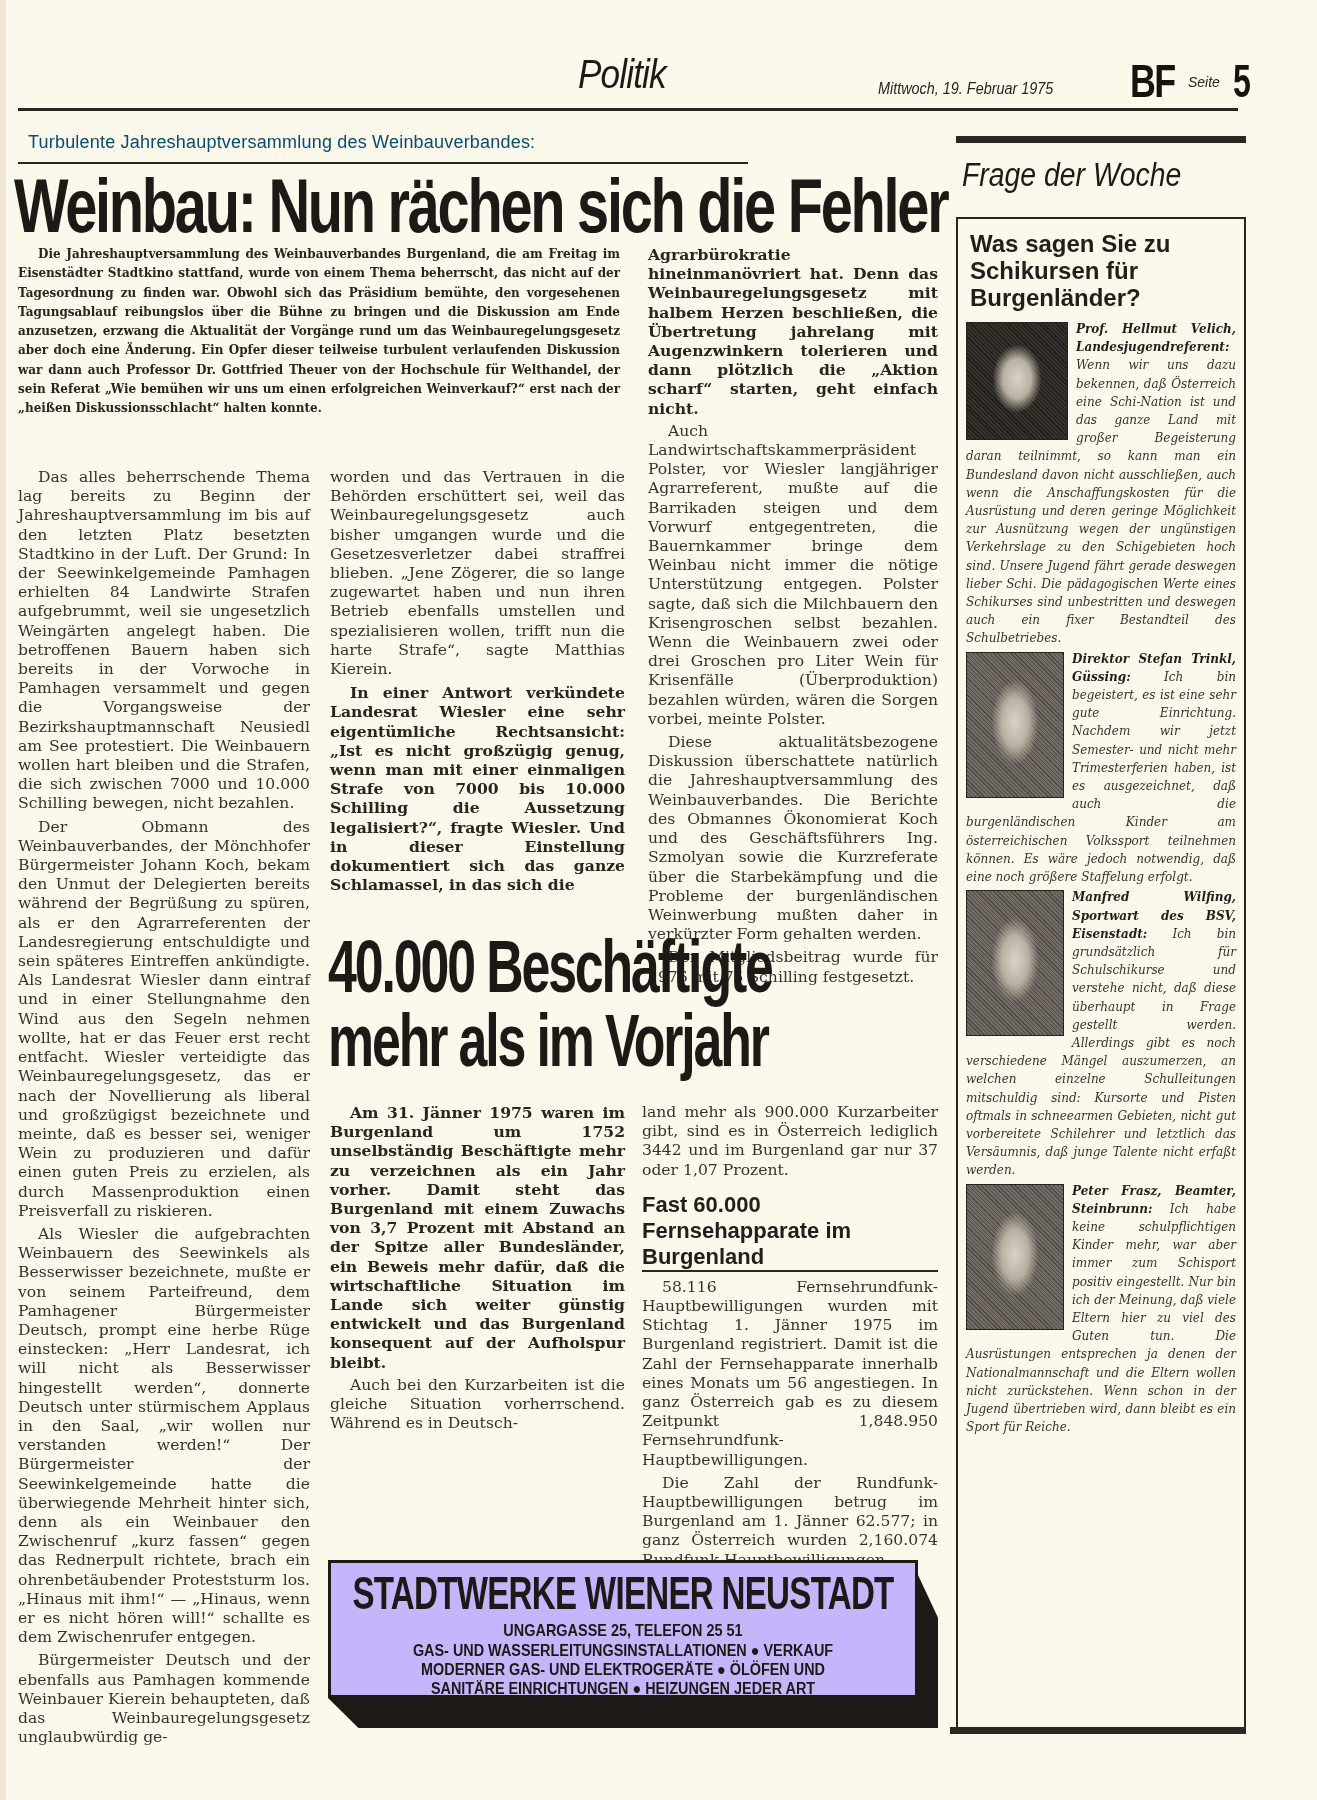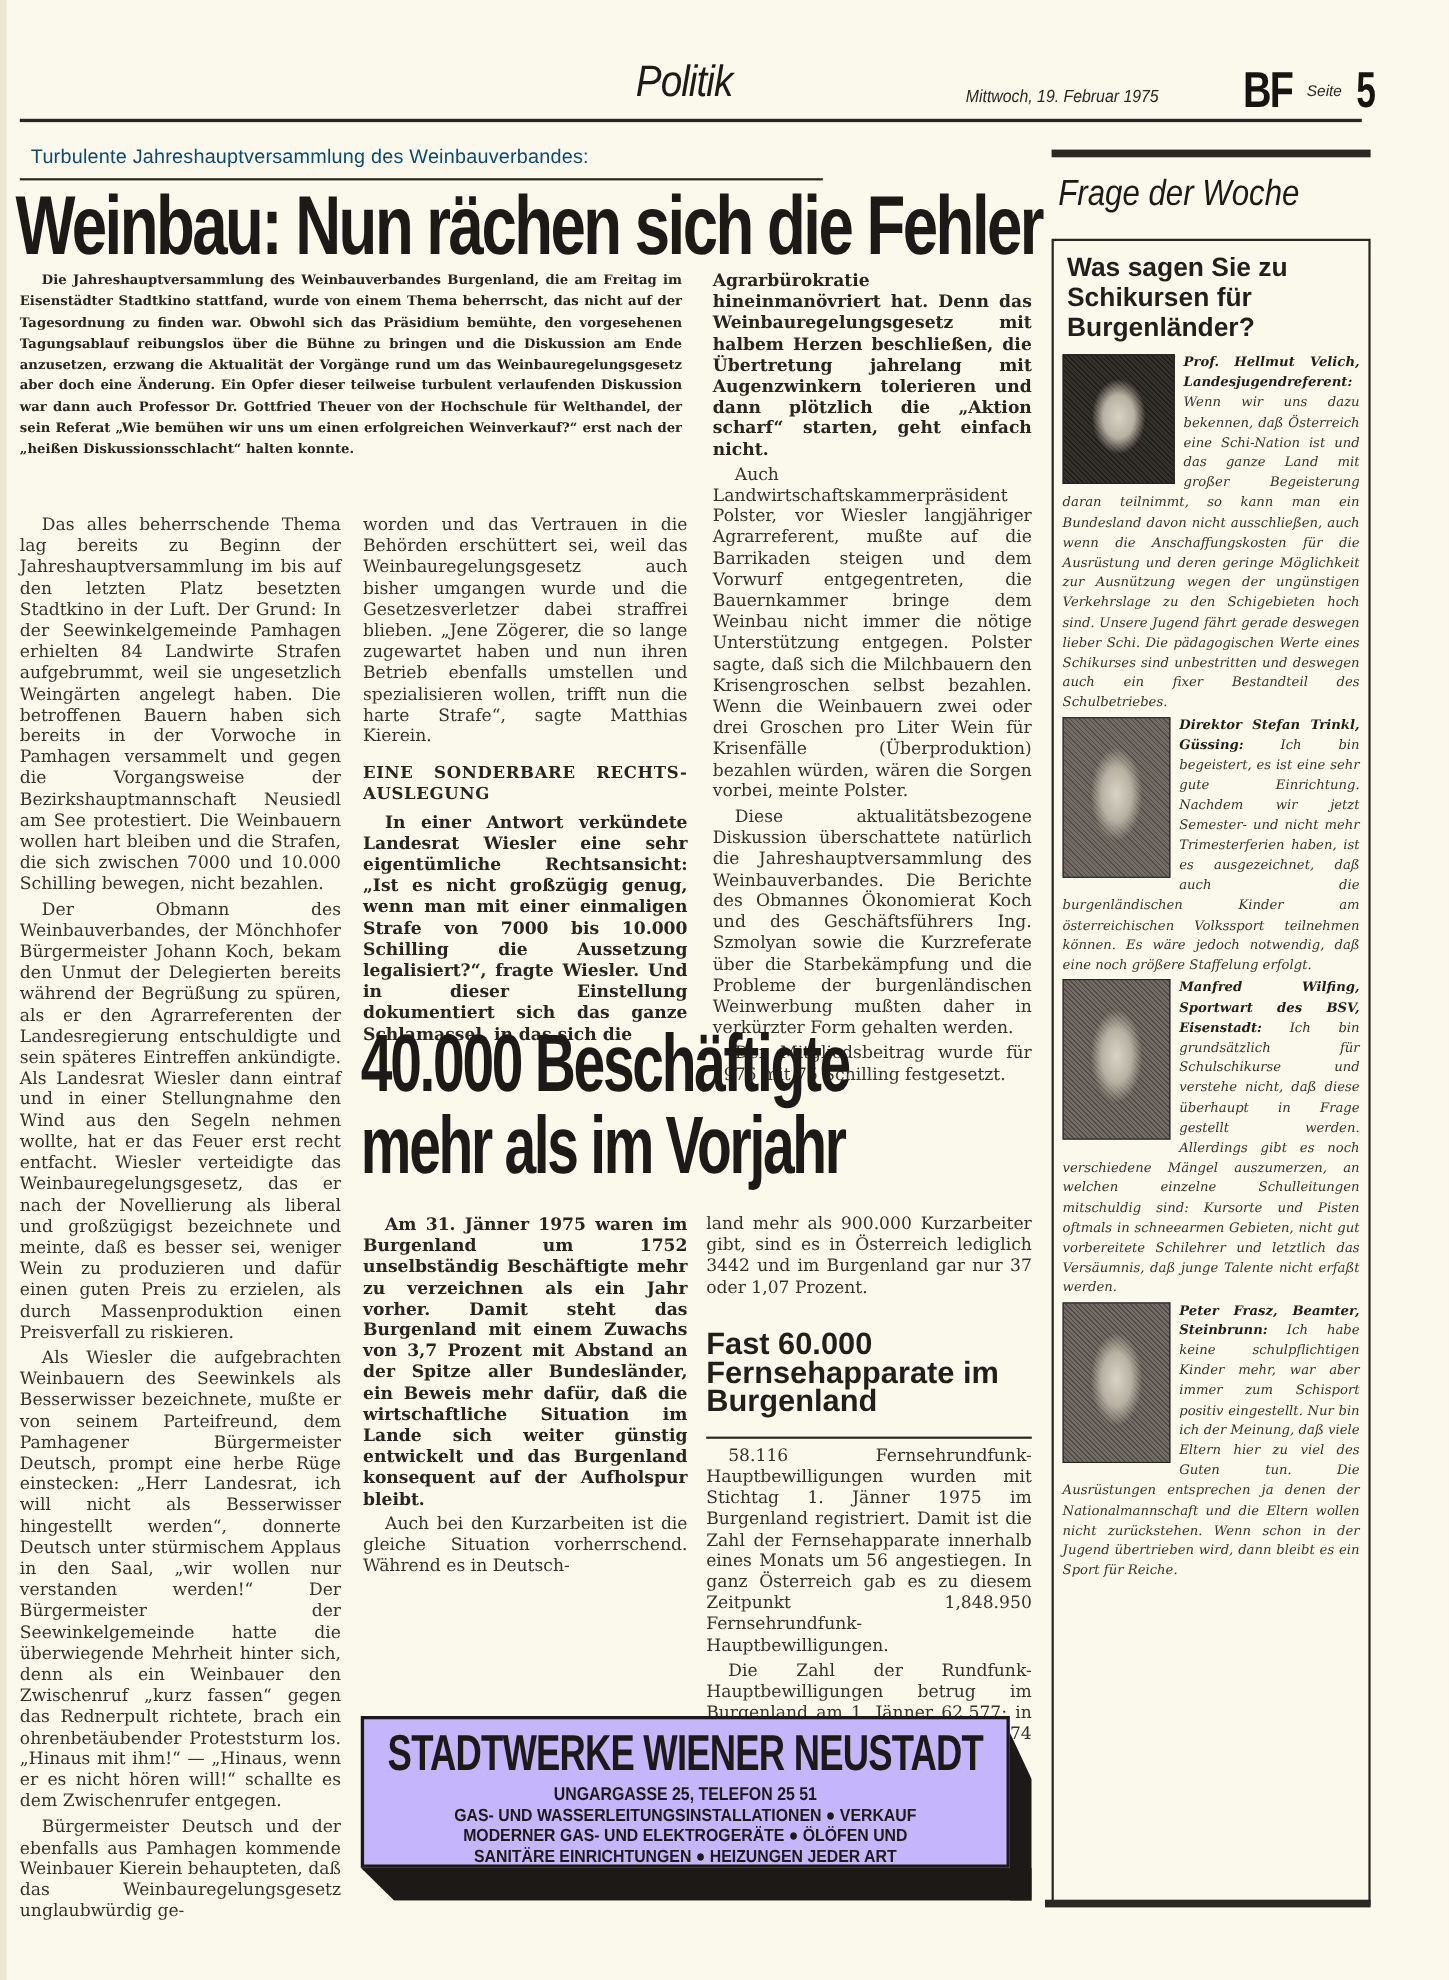--- a/index.html
+++ b/index.html
@@ -69,22 +69,22 @@
 
   
   .headline2 {
     position: absolute; left: 328px; top: 930px; width: 900px; white-space: nowrap;
     font-family: "Liberation Sans", sans-serif; font-weight: bold; font-size: 74px; line-height: 74px;
     color: #1c1916; letter-spacing: -3px; transform: scaleX(0.7); transform-origin: left top;
   }
   .col4 { left: 330px; top: 1103px; width: 295px; }
   .col5 { left: 642px; top: 1103px; width: 296px; }
   .subhead2 {
-    font-family: "Liberation Sans", sans-serif; font-weight: bold; font-size: 28px; line-height: 26px;
-    text-align: left; color: #221e1b; margin: 29px 0 6px 0; padding-bottom: 19px; border-bottom: 2px solid #2a2622;
+    font-family: "Liberation Sans", sans-serif; font-weight: bold; font-size: 22px; line-height: 26px;
+    text-align: left; color: #221e1b; margin: 12px 0 6px 0; padding-bottom: 0; border-bottom: 2px solid #2a2622;
   }
   .col5 p.first { margin-top: 4px; }
 
   
   .ad {
     position: absolute; left: 328px; top: 1560px; width: 590px; height: 138px;
     border: 3px solid #1c1916; background: #c4b5fd;
     font-family: "Liberation Sans", sans-serif; color: #1c1916; text-align: center;
   }
   .ad-shadow-right { position: absolute; left: 918px; top: 1575px; width: 20px; height: 153px; background: #1c1916; clip-path: polygon(0 0, 100% 28%, 100% 100%, 0 100%); }
@@ -144,21 +144,20 @@
 
   <div class="col col1">
     <p>Das alles beherrschende Thema lag bereits zu Beginn der Jahreshauptversammlung im bis auf den letzten Platz besetzten Stadtkino in der Luft. Der Grund: In der Seewinkelgemeinde Pamhagen erhielten 84 Landwirte Strafen aufgebrummt, weil sie ungesetzlich Weingärten angelegt haben. Die betroffenen Bauern haben sich bereits in der Vorwoche in Pamhagen versammelt und gegen die Vorgangsweise der Bezirkshauptmannschaft Neusiedl am See protestiert. Die Weinbauern wollen hart bleiben und die Strafen, die sich zwischen 7000 und 10.000 Schilling bewegen, nicht bezahlen.</p>
     <p>Der Obmann des Weinbauverbandes, der Mönchhofer Bürgermeister Johann Koch, bekam den Unmut der Delegierten bereits während der Begrüßung zu spüren, als er den Agrarreferenten der Landesregierung entschuldigte und sein späteres Eintreffen ankündigte. Als Landesrat Wiesler dann eintraf und in einer Stellungnahme den Wind aus den Segeln nehmen wollte, hat er das Feuer erst recht entfacht. Wiesler verteidigte das Weinbauregelungsgesetz, das er nach der Novellierung als liberal und großzügigst bezeichnete und meinte, daß es besser sei, weniger Wein zu produzieren und dafür einen guten Preis zu erzielen, als durch Massenproduktion einen Preisverfall zu riskieren.</p>
     <p>Als Wiesler die aufgebrachten Weinbauern des Seewinkels als Besserwisser bezeichnete, mußte er von seinem Parteifreund, dem Pamhagener Bürgermeister Deutsch, prompt eine herbe Rüge einstecken: „Herr Landesrat, ich will nicht als Besserwisser hingestellt werden“, donnerte Deutsch unter stürmischem Applaus in den Saal, „wir wollen nur verstanden werden!“ Der Bürgermeister der Seewinkelgemeinde hatte die überwiegende Mehrheit hinter sich, denn als ein Weinbauer den Zwischenruf „kurz fassen“ gegen das Rednerpult richtete, brach ein ohrenbetäubender Proteststurm los. „Hinaus mit ihm!“ — „Hinaus, wenn er es nicht hören will!“ schallte es dem Zwischenrufer entgegen.</p>
     <p>Bürgermeister Deutsch und der ebenfalls aus Pamhagen kommende Weinbauer Kierein behaupteten, daß das Weinbauregelungsgesetz unglaubwürdig ge-</p>
   </div>
 
   <div class="col col2">
     <p style="text-indent:0">worden und das Vertrauen in die Behörden erschüttert sei, weil das Weinbauregelungsgesetz auch bisher umgangen wurde und die Gesetzesverletzer dabei straffrei blieben. „Jene Zögerer, die so lange zugewartet haben und nun ihren Betrieb ebenfalls umstellen und spezialisieren wollen, trifft nun die harte Strafe“, sagte Matthias Kierein.</p>
-    <div class="subhead-caps">EINE SONDERBARE RECHTS-AUSLEGUNG</div>
     <p class="bold">In einer Antwort verkündete Landesrat Wiesler eine sehr eigentümliche Rechtsansicht: „Ist es nicht großzügig genug, wenn man mit einer einmaligen Strafe von 7000 bis 10.000 Schilling die Aussetzung legalisiert?“, fragte Wiesler. Und in dieser Einstellung dokumentiert sich das ganze Schlamassel, in das sich die</p>
   </div>
 
   <div class="col col3">
     <p class="bold" style="text-indent:0">Agrarbürokratie hineinmanövriert hat. Denn das Weinbauregelungsgesetz mit halbem Herzen beschließen, die Übertretung jahrelang mit Augenzwinkern tolerieren und dann plötzlich die „Aktion scharf“ starten, geht einfach nicht.</p>
     <p>Auch Landwirtschaftskammerpräsident Polster, vor Wiesler langjähriger Agrarreferent, mußte auf die Barrikaden steigen und dem Vorwurf entgegentreten, die Bauernkammer bringe dem Weinbau nicht immer die nötige Unterstützung entgegen. Polster sagte, daß sich die Milchbauern den Krisengroschen selbst bezahlen. Wenn die Weinbauern zwei oder drei Groschen pro Liter Wein für Krisenfälle (Überproduktion) bezahlen würden, wären die Sorgen vorbei, meinte Polster.</p>
     <p>Diese aktualitätsbezogene Diskussion überschattete natürlich die Jahreshauptversammlung des Weinbauverbandes. Die Berichte des Obmannes Ökonomierat Koch und des Geschäftsführers Ing. Szmolyan sowie die Kurzreferate über die Starbekämpfung und die Probleme der burgenländischen Weinwerbung mußten daher in verkürzter Form gehalten werden.</p>
     <p>Der Mitgliedsbeitrag wurde für 1976 mit 75 Schilling festgesetzt.</p>
   </div>
 

